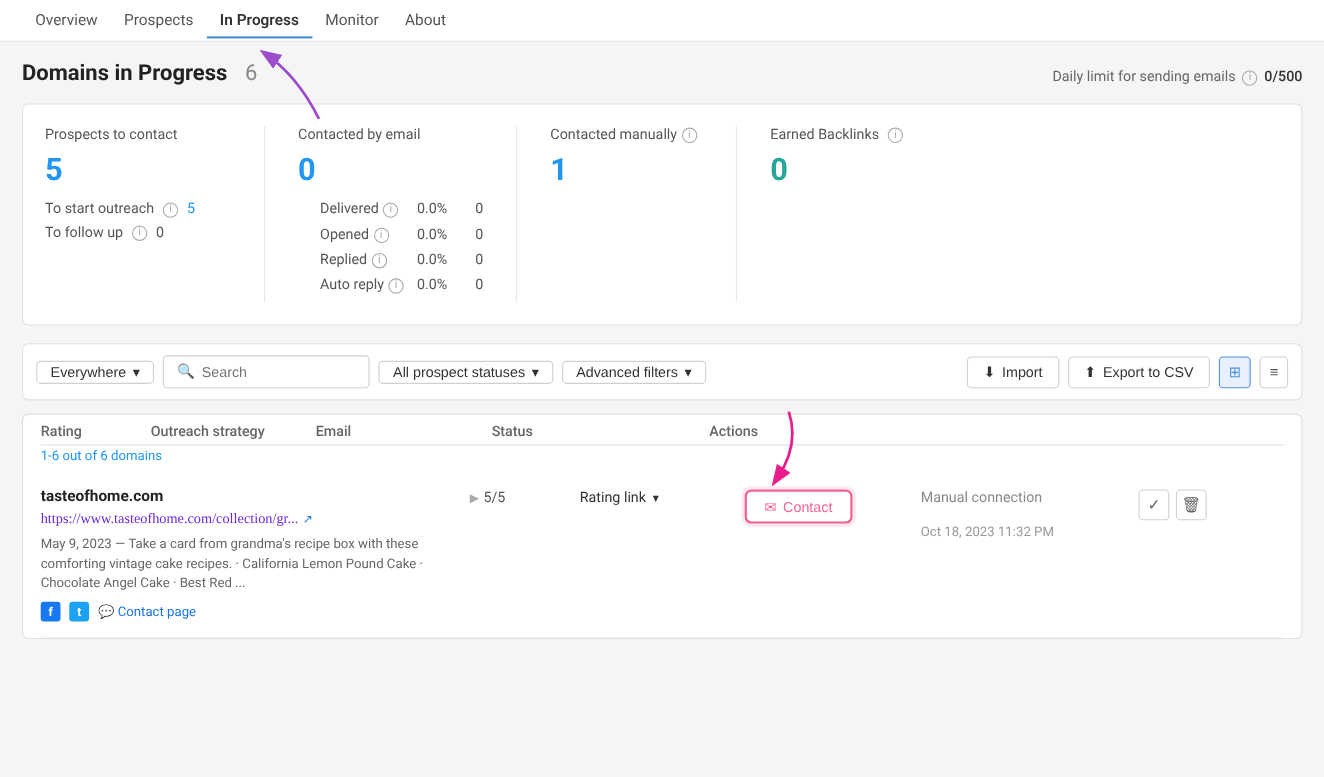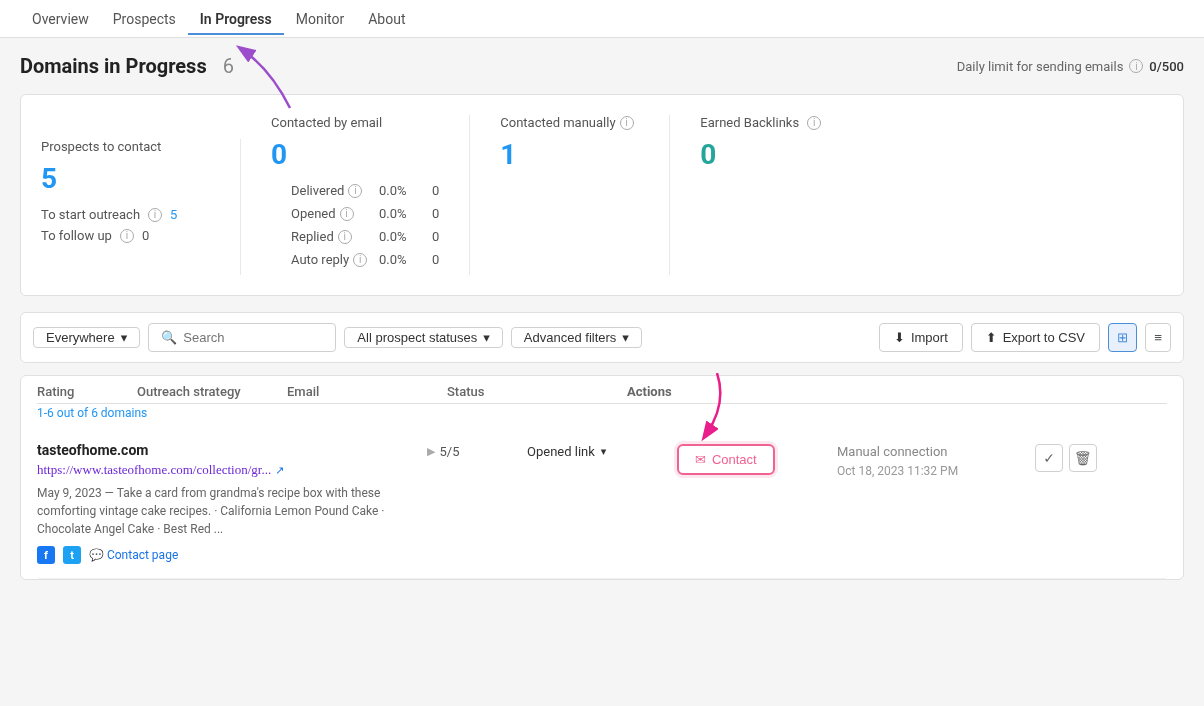--- a/index.html
+++ b/index.html
@@ -7,31 +7,31 @@
 
     
     .nav { display: flex; align-items: center; background: #fff; border-bottom: 1px solid #e0e0e0; padding: 0 20px; height: 38px; }
     .nav-item { padding: 8px 12px; cursor: pointer; color: #555; font-size: 14px; text-decoration: none; }
     .nav-item.active { color: #333; font-weight: 600; border-bottom: 2px solid #4a90d9; padding-bottom: 6px; }
 
     
     .main { padding: 16px 20px; }
 
     
-    .page-header { display: flex; align-items: center; justify-content: space-between; margin-bottom: 16px; }
+    .page-header { display: flex; align-items: flex-end; justify-content: space-between; margin-bottom: 16px; }
     .page-title { font-size: 20px; font-weight: 700; color: #222; }
     .page-title-count { font-size: 20px; font-weight: 400; color: #888; margin-left: 8px; }
     .daily-limit { font-size: 13px; color: #666; display: flex; align-items: center; gap: 6px; }
     .daily-limit-value { color: #333; font-weight: 500; }
     .info-icon { display: inline-flex; align-items: center; justify-content: center; width: 14px; height: 14px; border-radius: 50%; border: 1px solid #aaa; color: #aaa; font-size: 10px; cursor: pointer; }
 
     
     .stats-card { background: #fff; border: 1px solid #e0e0e0; border-radius: 6px; display: flex; padding: 20px; margin-bottom: 16px; gap: 0; }
     .stats-section { padding: 0 30px; border-right: 1px solid #e8e8e8; }
-    .stats-section:first-child { padding-left: 0; margin-top: 24px; }
+    .stats-section:first-child { padding-left: 0; }
     .stats-section:last-child { border-right: none; }
     .stats-label { font-size: 13px; color: #555; margin-bottom: 8px; display: flex; align-items: center; gap: 4px; }
     .stats-value { font-size: 28px; font-weight: 700; margin-bottom: 12px; }
     .stats-value.blue { color: #2196F3; }
     .stats-value.teal { color: #26a69a; }
     .stats-sub { font-size: 13px; color: #555; margin-bottom: 6px; display: flex; gap: 8px; align-items: center; }
     .stats-sub-value { color: #2196F3; }
     .stats-sub-num { color: #555; }
     .email-stat-row { display: flex; align-items: center; gap: 8px; font-size: 13px; color: #555; margin-bottom: 8px; margin-left: 20px; }
     .email-stat-label { width: 80px; display: flex; align-items: center; gap: 4px; }
@@ -49,41 +49,41 @@
     .view-btn.active { background: #e8f0fe; border-color: #4a90d9; color: #4a90d9; }
 
     
     .table-header { display: flex; align-items: center; padding: 8px 0 4px 0; border-bottom: 1px solid #e0e0e0; margin-bottom: 0; }
     .table-header-col { font-size: 13px; color: #666; font-weight: 500; }
     .col-domain { flex: 0 0 390px; }
     .col-rating { flex: 0 0 100px; }
     .col-outreach { flex: 0 0 150px; }
     .col-email { flex: 0 0 160px; }
     .col-status { flex: 0 0 180px; }
-    .col-actions { flex: 0 0 80px; text-align: left; font-weight: bold; }
+    .col-actions { flex: 0 0 80px; text-align: center; }
     .table-sub { font-size: 12px; color: #2196F3; padding: 2px 0 8px 0; }
 
     
     .table-row { display: flex; align-items: flex-start; padding: 14px 0; border-bottom: 1px solid #f0f0f0; background: #fff; border-radius: 4px; }
     .domain-info { flex: 0 0 390px; }
     .domain-name { font-weight: 700; font-size: 14px; color: #222; margin-bottom: 4px; }
     .domain-url { font-size: 13px; color: #1a73e8; margin-bottom: 6px; display: flex; align-items: center; gap: 4px; }
     .domain-url a { color: #6d28d9; text-decoration: none; font-family: Liberation Serif, serif; }
     .domain-snippet { font-size: 12px; color: #666; line-height: 1.5; margin-bottom: 8px; max-width: 370px; }
     .domain-social { display: flex; align-items: center; gap: 8px; font-size: 12px; }
     .social-icon { width: 18px; height: 18px; display: inline-flex; align-items: center; justify-content: center; border-radius: 3px; font-size: 11px; font-weight: 700; }
     .fb-icon { background: #1877f2; color: white; }
     .tw-icon { background: #1da1f2; color: white; }
     .contact-page { color: #1a73e8; font-size: 12px; display: flex; align-items: center; gap: 3px; }
     .rating-col { flex: 0 0 100px; display: flex; align-items: center; gap: 4px; font-size: 13px; color: #555; padding-top: 2px; }
     .outreach-col { flex: 0 0 150px; display: flex; align-items: center; gap: 6px; font-size: 13px; color: #333; padding-top: 2px; }
     .email-col { flex: 0 0 160px; padding-top: 2px; }
     .contact-btn { display: inline-flex; align-items: center; gap: 6px; padding: 6px 16px; background: #fff; border: 2px solid #f06292; border-radius: 6px; color: #f06292; font-size: 13px; font-weight: 500; cursor: pointer; box-shadow: 0 0 0 3px rgba(240,98,146,0.15); }
     .status-col { flex: 0 0 180px; padding-top: 2px; }
-    .status-text { font-size: 13px; color: #888; margin-bottom: 5px; }
+    .status-text { font-size: 13px; color: #888; margin-bottom: 16px; }
     .status-date { font-size: 12px; color: #999; }
     .actions-col { flex: 0 0 80px; display: flex; align-items: center; justify-content: flex-end; gap: 6px; padding-top: 2px; }
     .action-btn { width: 28px; height: 28px; border: 1px solid #d0d0d0; border-radius: 4px; display: flex; align-items: center; justify-content: center; cursor: pointer; background: #fff; color: #666; font-size: 14px; }
 
     
     .purple-arrow { position: absolute; top: 0; left: 130px; pointer-events: none; z-index: 10; }
 
     .content-wrapper { position: relative; }
   </style>
 </head>
@@ -265,21 +265,21 @@
               <span style="font-size:12px;">💬</span>
               <span>Contact page</span>
             </span>
           </div>
         </div>
         <div class="rating-col">
           <span style="color:#aaa; font-size:11px;">▶</span>
           <span>5/5</span>
         </div>
         <div class="outreach-col">
-          <span>Opened link</span>
+          <span>Rating link</span>
           <span style="font-size:11px; cursor:pointer;">▾</span>
         </div>
         <div class="email-col">
           <button class="contact-btn">
             <span>✉</span>
             <span>Contact</span>
           </button>
         </div>
         <div class="status-col">
           <div class="status-text">Manual connection</div>

